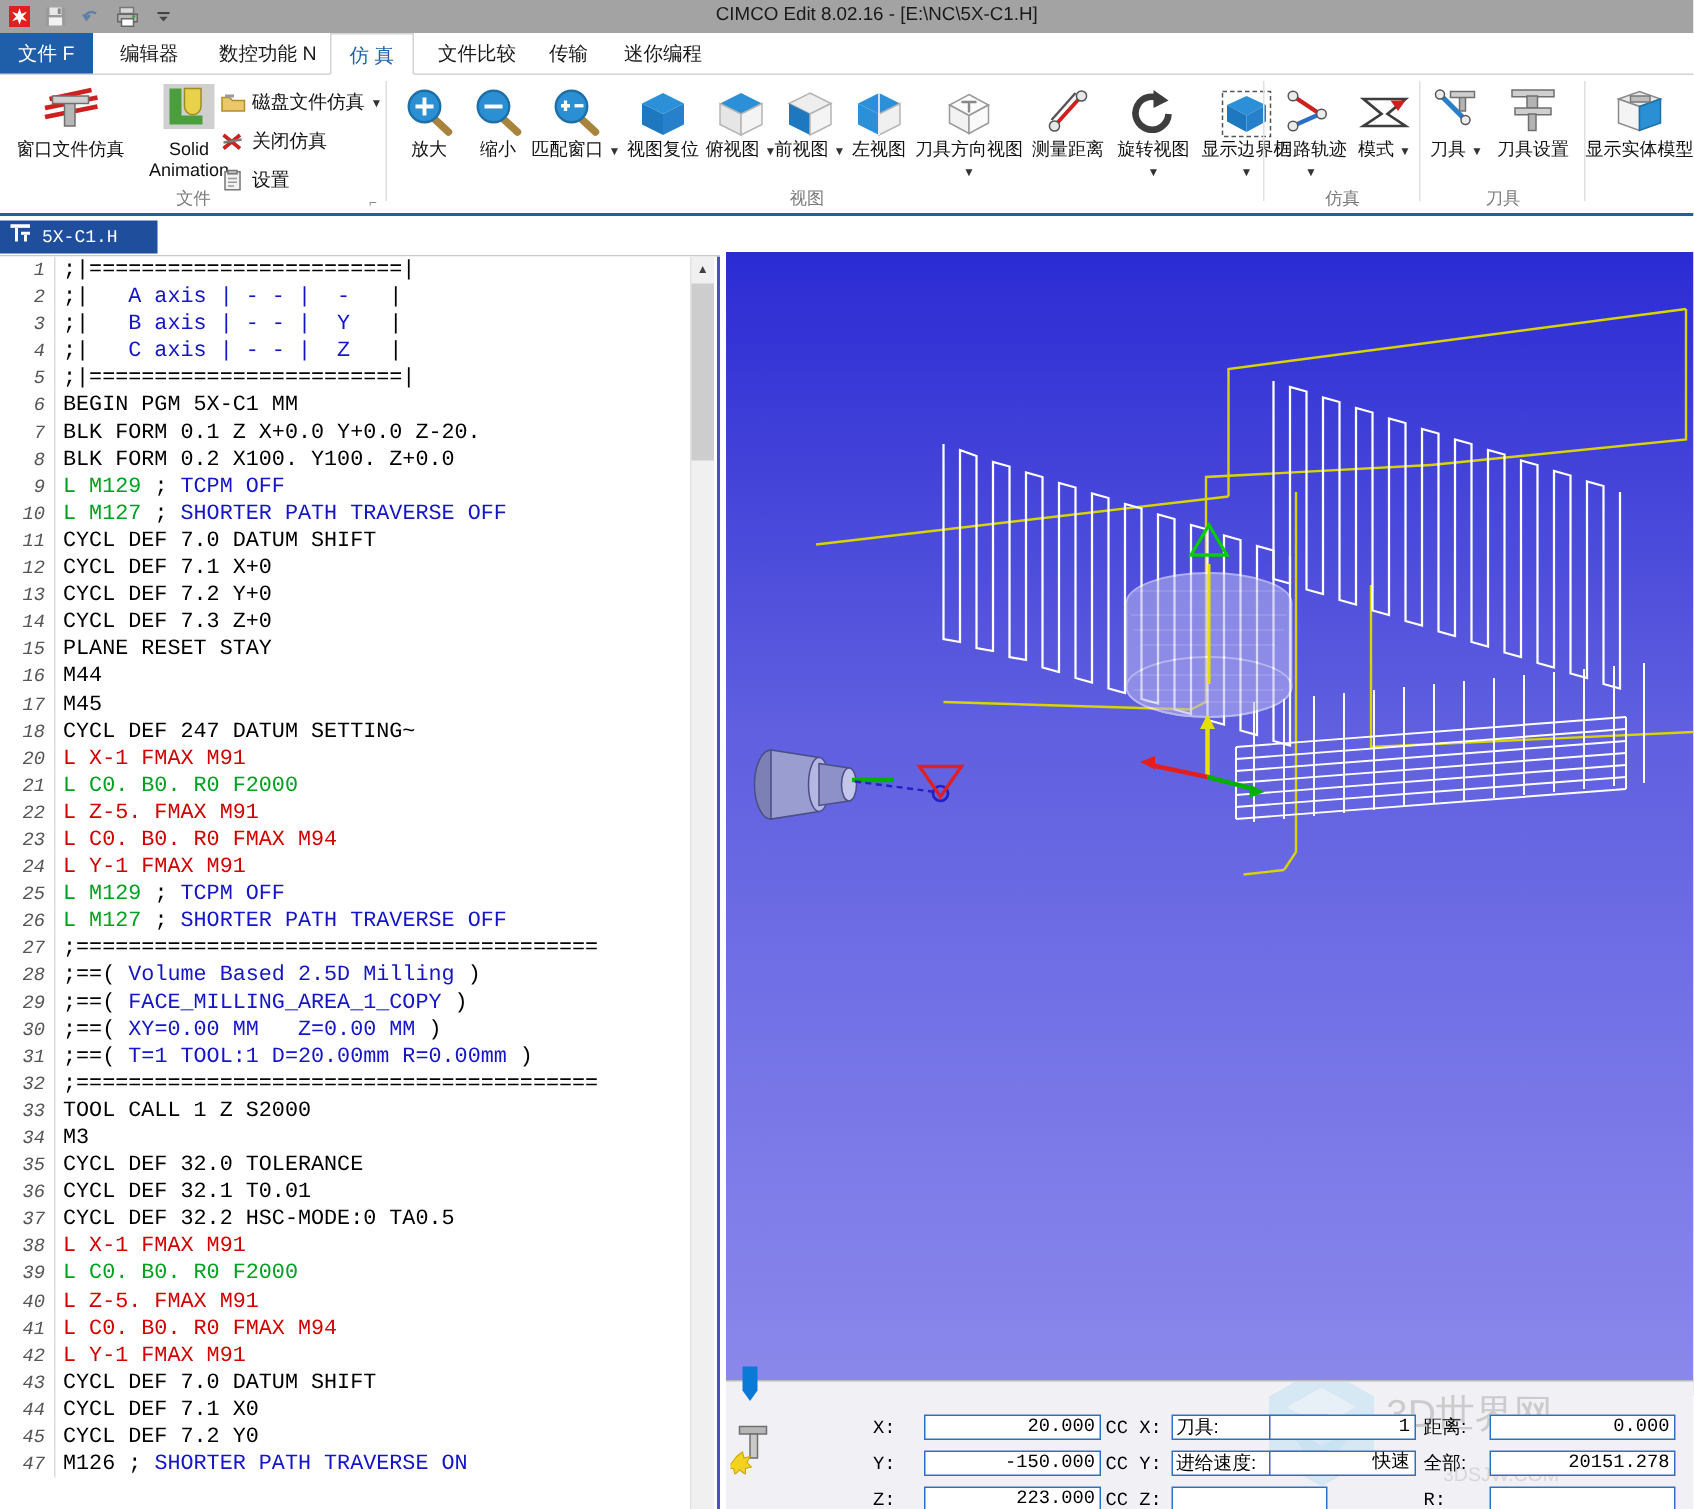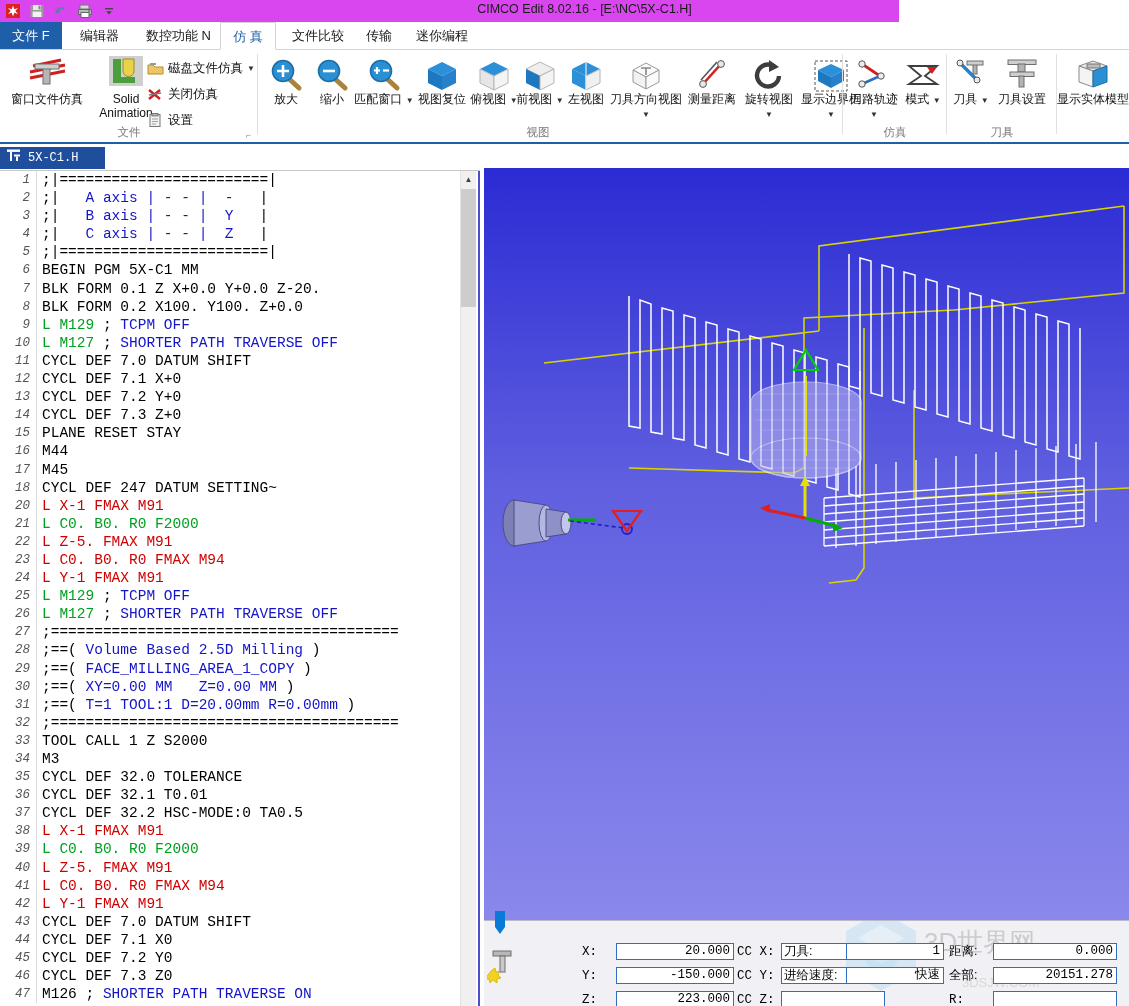--- a/index.html
+++ b/index.html
@@ -6,30 +6,30 @@
   body{
     width:1129px;height:1006px;overflow:hidden;
     background:#ffffff;
     font-family:"Liberation Sans","DejaVu Sans",sans-serif;
     font-size:12px;color:#000;
     -webkit-font-smoothing:antialiased;
   }
   .app{position:relative;width:1129px;height:1006px;}
 
   
-  .titlebar{position:absolute;left:0;top:0;width:899px;height:22px;background:#d946ef;}
+  .titlebar{position:absolute;left:0;top:0;width:1129px;height:22px;background:#a3a3a3;}
   .qat{position:absolute;left:4px;top:1px;display:flex;align-items:center;gap:6px;height:20px;}
   .qat .qicon{width:18px;height:18px;display:flex;align-items:center;justify-content:center;}
   .apptitle{position:absolute;left:0;top:2px;width:1129px;text-align:center;font-size:12.5px;color:#1a1a1a;}
   .apptitle span{margin-left:40px;}
 
   
   .tabstrip{position:absolute;left:0;top:22px;width:1129px;height:28px;background:#ffffff;}
   .tabstrip:after{content:"";position:absolute;left:0;bottom:0;width:1129px;height:1px;background:#d4d4d4;}
-  .tab{position:absolute;top:0;height:28px;line-height:28px;padding:0 12px;font-size:13px;color:#1a1a1a;box-sizing:border-box;text-align:center;}
+  .tab{position:absolute;top:0;height:28px;line-height:28px;padding:0 12px;font-size:13px;color:#1a1a1a;box-sizing:border-box;}
   .tab.filetab{background:#1f5fa9;color:#fff;}
   .tab.active{background:#fff;border:1px solid #d4d4d4;border-bottom:1px solid #fff;z-index:3;color:#1f5fa9;}
 
   
   .ribbon{position:absolute;left:0;top:50px;width:1129px;height:94px;background:#ffffff;}
   .ribbon:after{content:"";position:absolute;left:0;bottom:0;width:1129px;height:2px;background:#1f5fa9;}
   .rgroup{position:absolute;top:0;height:92px;box-sizing:border-box;}
   .rgroup .sep{position:absolute;right:0;top:4px;width:1px;height:80px;background:#e0e0e0;}
   .grouplabel{position:absolute;bottom:2px;width:100%;text-align:center;font-size:11.5px;color:#7a7a7a;}
   .dlg{position:absolute;right:3px;bottom:2px;width:9px;height:9px;color:#888;font-size:9px;line-height:9px;}
@@ -464,21 +464,20 @@
         <div class="cl"><span class="gut">36</span><span class="src"><span class="k-black">CYCL DEF 32.1 T0.01</span></span></div>
         <div class="cl"><span class="gut">37</span><span class="src"><span class="k-black">CYCL DEF 32.2 HSC-MODE:0 TA0.5</span></span></div>
         <div class="cl"><span class="gut">38</span><span class="src"><span class="k-red">L X-1 FMAX M91</span></span></div>
         <div class="cl"><span class="gut">39</span><span class="src"><span class="k-green">L C0. B0. R0 F2000</span></span></div>
         <div class="cl"><span class="gut">40</span><span class="src"><span class="k-red">L Z-5. FMAX M91</span></span></div>
         <div class="cl"><span class="gut">41</span><span class="src"><span class="k-red">L C0. B0. R0 FMAX M94</span></span></div>
         <div class="cl"><span class="gut">42</span><span class="src"><span class="k-red">L Y-1 FMAX M91</span></span></div>
         <div class="cl"><span class="gut">43</span><span class="src"><span class="k-black">CYCL DEF 7.0 DATUM SHIFT</span></span></div>
         <div class="cl"><span class="gut">44</span><span class="src"><span class="k-black">CYCL DEF 7.1 X0</span></span></div>
         <div class="cl"><span class="gut">45</span><span class="src"><span class="k-black">CYCL DEF 7.2 Y0</span></span></div>
-        <div class="cl"><span class="gut">46</span><span class="src"><span class="k-black">CYCL DEF 7.3 Z0</span></span></div>
         <div class="cl"><span class="gut">47</span><span class="src"><span class="k-black">M126 </span><span class="k-black">; </span><span class="k-blue">SHORTER PATH TRAVERSE ON</span></span></div>
       </div>
 
     <div class="vsb">
       <div class="arrow">▲</div>
       <div class="thumb"></div>
     </div>
   </div>
 
   <div class="viewtopbar"></div>

